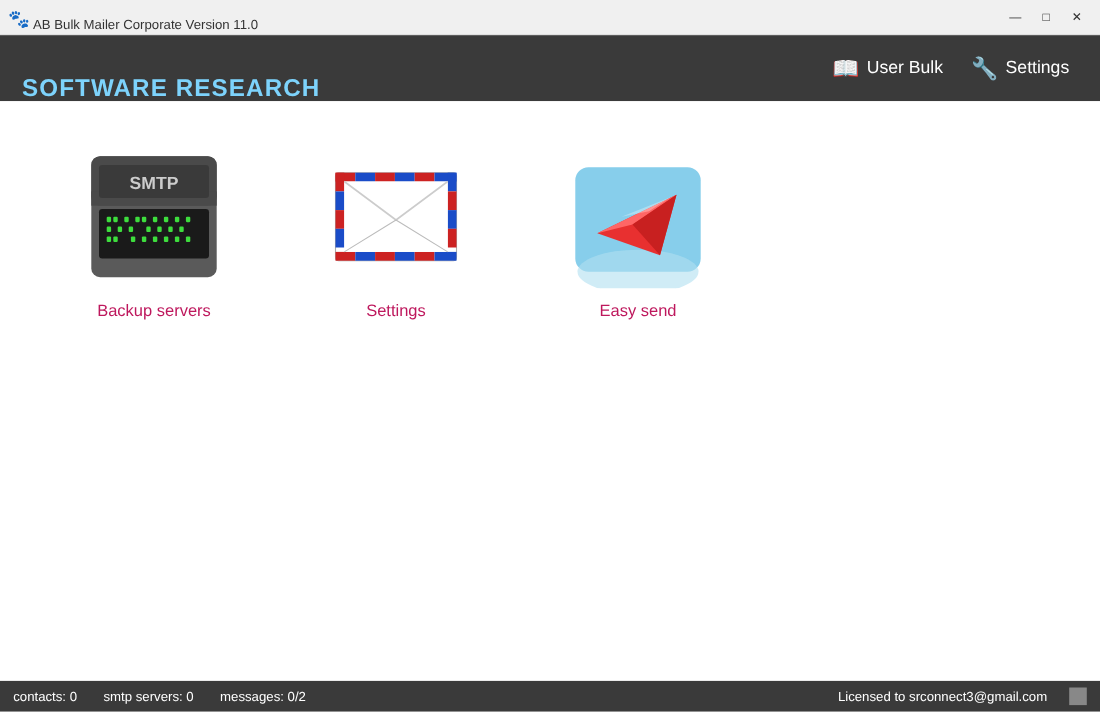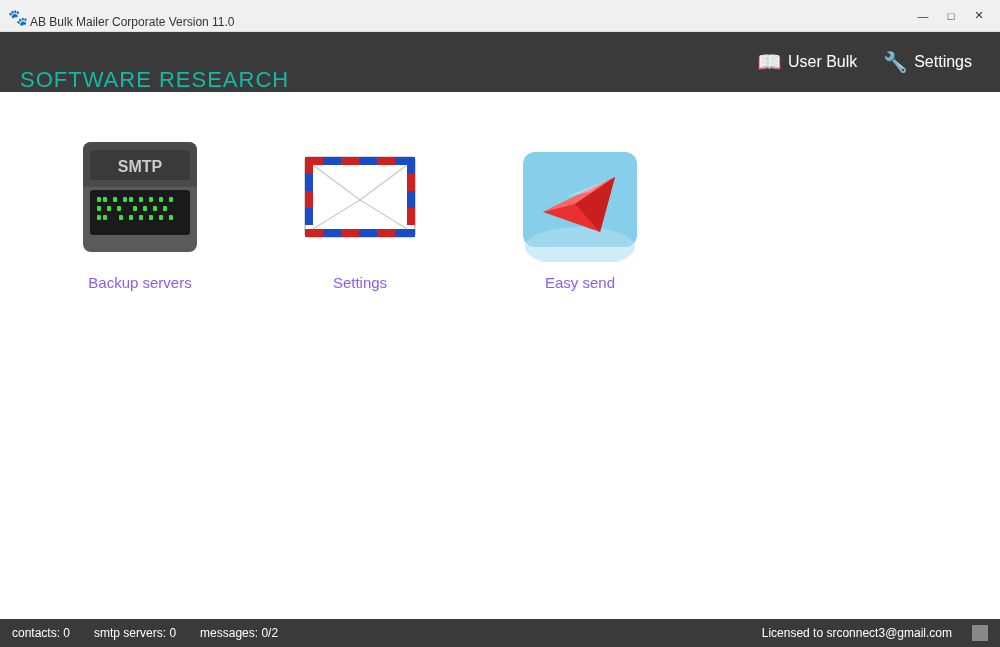--- a/index.html
+++ b/index.html
@@ -59,23 +59,23 @@
     .header-bar {
       height: 60px;
       background: #3a3a3a;
       display: flex;
       align-items: center;
       justify-content: space-between;
       padding: 0 20px;
       flex-shrink: 0;
     }
     .header-title {
-      color: #14b8a6;
+      color: #7dd3fc;
       font-size: 22px;
-      font-weight: 400;
+      font-weight: 700;
       letter-spacing: 1px;
       margin-top: 36px;
     }
     .header-actions {
       display: flex;
       align-items: center;
       gap: 10px;
     }
     .header-btn {
       display: flex;
@@ -125,21 +125,21 @@
       height: 130px;
       transition: transform 0.1s;
       display: flex;
       align-items: center;
       justify-content: center;
     }
 
     .icon-label {
       margin-top: 12px;
       font-size: 15px;
-      color: #8b5cf6;
+      color: #be185d;
       text-align: center;
     }
 
     
     .spacer { flex: 1; }
 
     
     .log-area {
       height: 80px;
       background: #e8f0e0;

